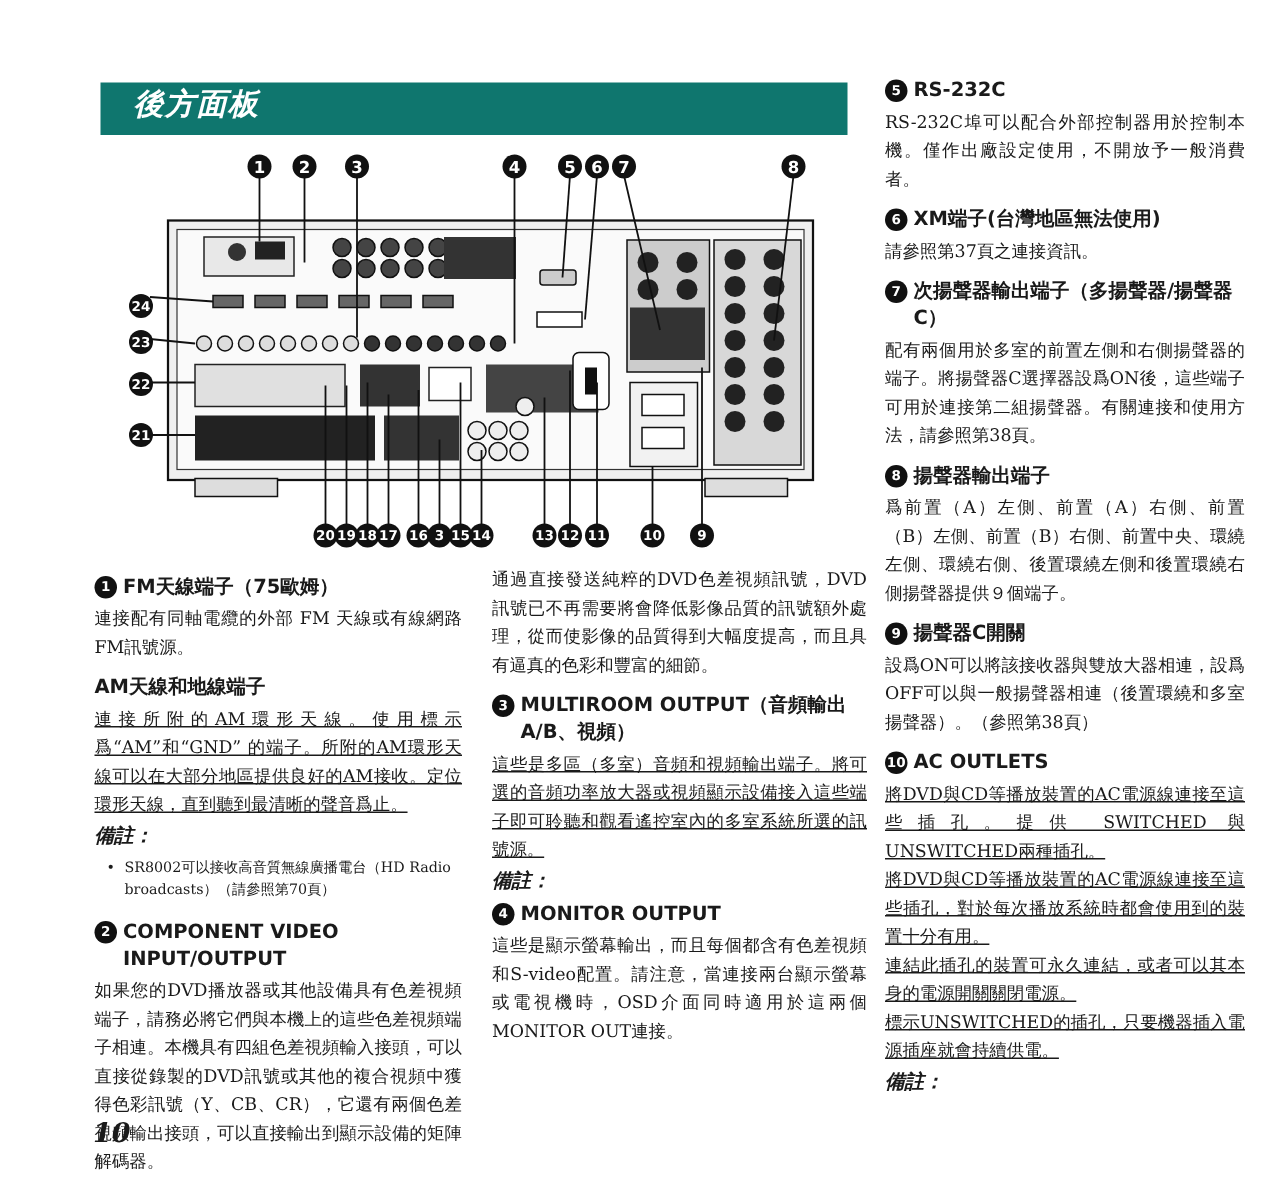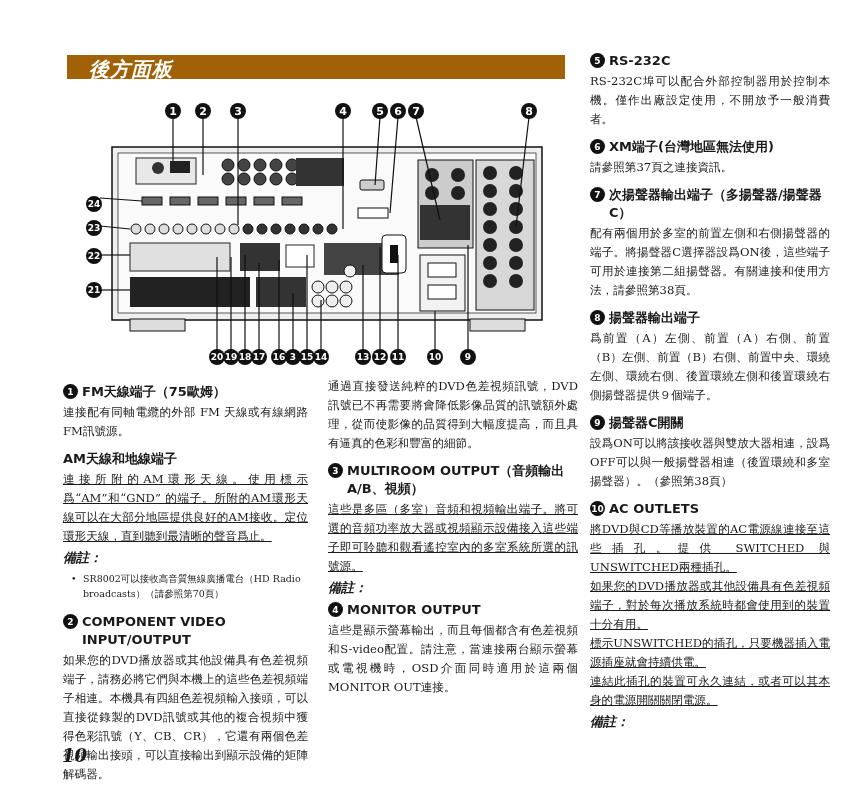--- a/index.html
+++ b/index.html
@@ -1,17 +1,17 @@
 <!DOCTYPE html>
 <html><head>
 <meta charset="utf-8">
 <style>
   html, body { margin:0; padding:0; background:#ffffff; }
   body { width:843px; height:800px; position:relative; overflow:hidden; font-family:"DejaVu Serif", serif; color:#1a1a1a; }
-  .title-bar { position:absolute; left:67px; top:55px; width:498px; height:24px; background:#a16207; }
+  .title-bar { position:absolute; left:67px; top:55px; width:498px; height:35px; background:#0f766e; }
   .title-text { position:absolute; left:22px; top:1px; color:#fff; font-family:"DejaVu Sans", sans-serif; font-weight:bold; font-style:italic; font-size:20px; letter-spacing:1px; }
 
   .diagram { position:absolute; left:70px; top:95px; width:480px; height:280px; }
 
   .col { position:absolute; font-size:11.6px; line-height:19px; }
   .col-left { left:63px; top:383px; width:245px; }
   .col-mid { left:328px; top:377px; width:250px; }
   .col-right { left:590px; top:52px; width:240px; }
 
   .sec-head { font-family:"DejaVu Sans", sans-serif; font-weight:bold; font-size:13px; line-height:18px; margin:0 0 2px 0; display:flex; align-items:flex-start; }
@@ -298,19 +298,19 @@
     <span class="num">9</span>
     <span class="head-text">揚聲器C開關</span>
   </div>
   <p class="para">設爲ON可以將該接收器與雙放大器相連，設爲OFF可以與一般揚聲器相連（後置環繞和多室揚聲器）。（參照第38頁）</p>
 
   <div class="sec-head">
     <span class="num">10</span>
     <span class="head-text">AC OUTLETS</span>
   </div>
   <p class="para tight">將DVD與CD等播放裝置的AC電源線連接至這些插孔。提供 SWITCHED 與 UNSWITCHED兩種插孔。</p>
-  <p class="para tight">如果您的DVD播放器或其他設備具有色差視頻端子，對於每次播放系統時都會使用到的裝置十分有用。</p>
+  <p class="para tight">將DVD與CD等播放裝置的AC電源線連接至這些插孔，對於每次播放系統時都會使用到的裝置十分有用。</p>
+  <p class="para tight">連結此插孔的裝置可永久連結，或者可以其本身的電源開關關閉電源。</p>
   <p class="para tight">標示UNSWITCHED的插孔，只要機器插入電源插座就會持續供電。</p>
-  <p class="para tight">連結此插孔的裝置可永久連結，或者可以其本身的電源開關關閉電源。</p>
   <div class="note-label">備註：</div>
 </div>
 
 <div class="page-num">10</div>
 
 </body></html>

